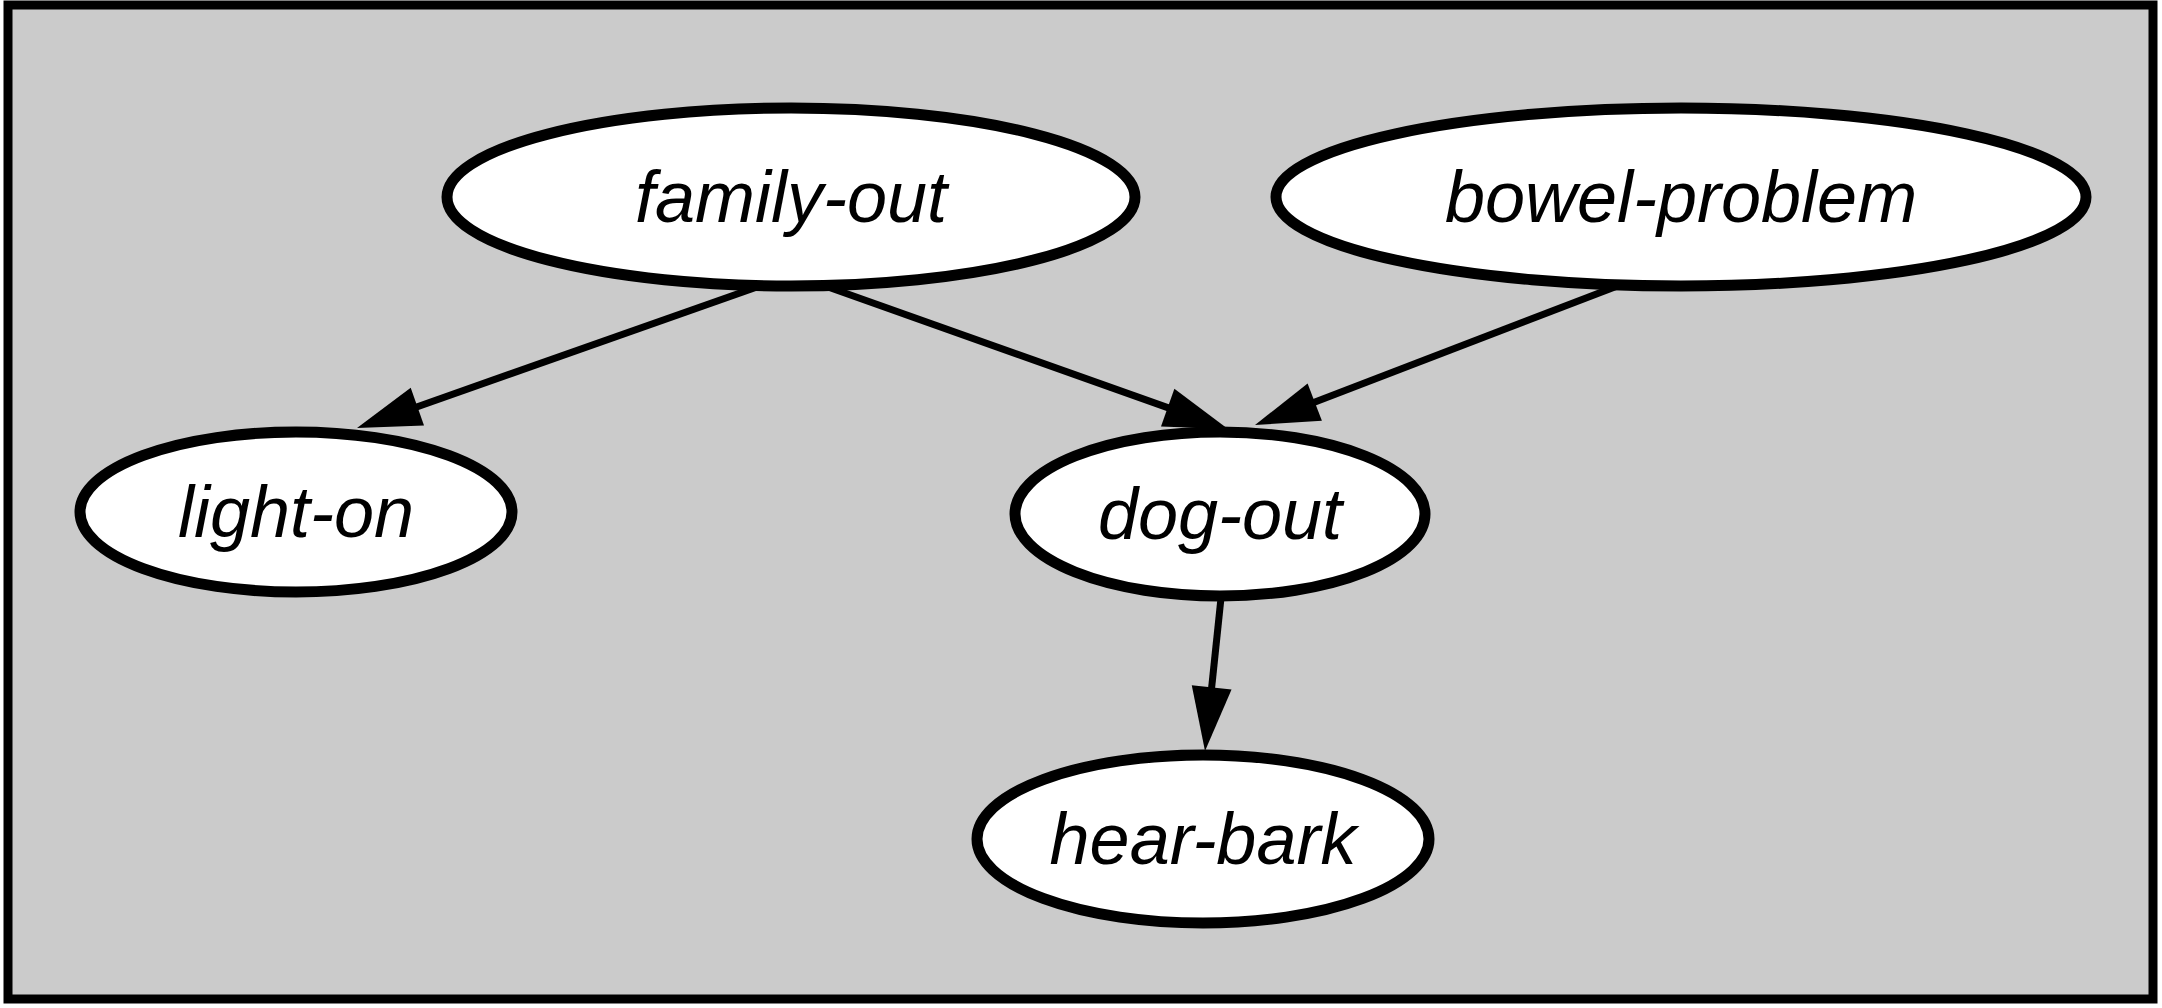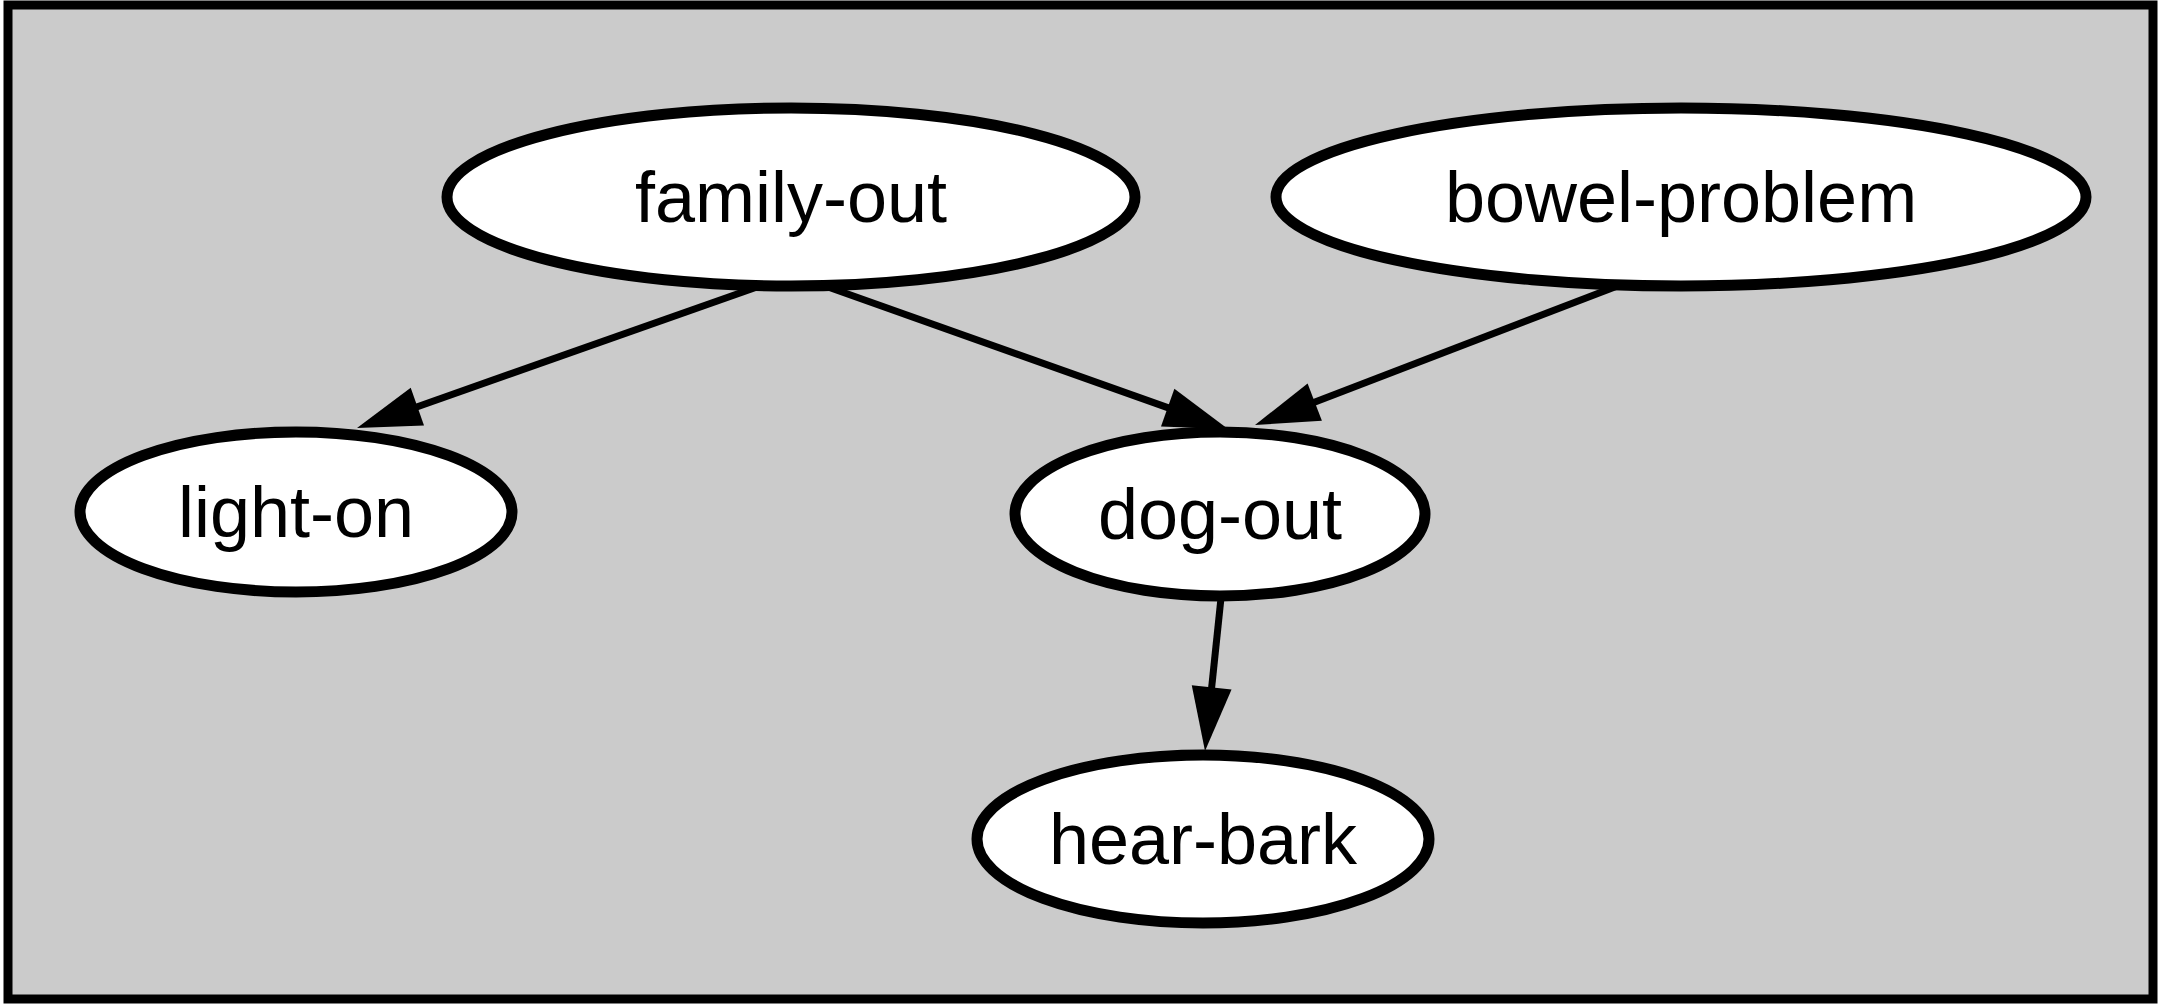--- a/index.html
+++ b/index.html
@@ -8,20 +8,21 @@
     background: #ffffff;
     width: 2162px;
     height: 1008px;
     overflow: hidden;
     font-family: "Liberation Sans", sans-serif;
   }
   .stage {
     position: relative;
     width: 2110px;
     height: 1008px;
+    font-style: italic;
   }
   svg { display: block; }
   text.node-label {
     font-family: "Liberation Sans", "DejaVu Sans", sans-serif;
     font-weight: 400;
   }
 </style>
 </head>
 <body>
 

